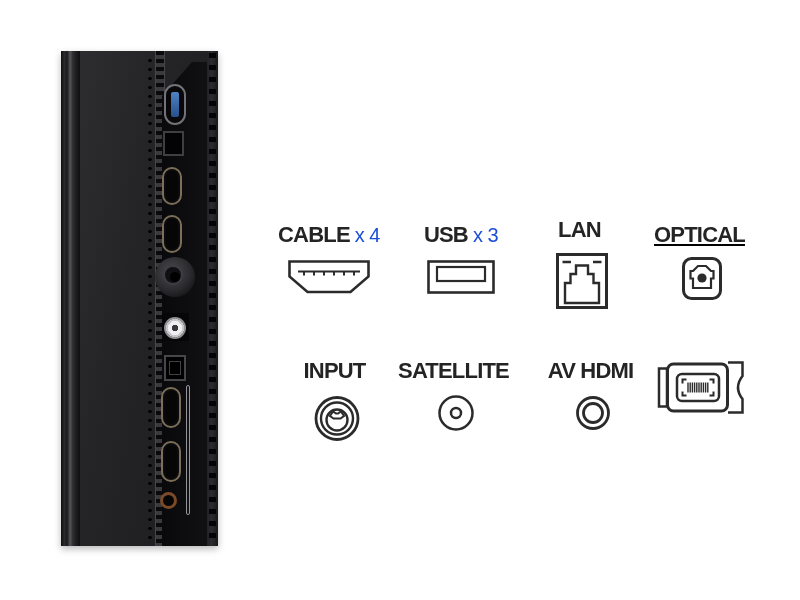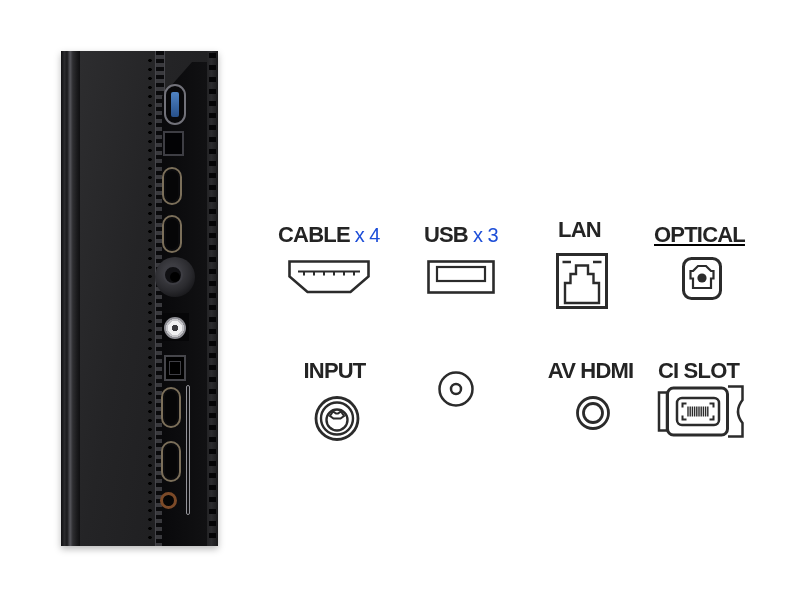--- a/index.html
+++ b/index.html
@@ -145,40 +145,40 @@
     <svg width="48" height="50" viewBox="0 0 48 50">
       <circle class="stroke" stroke-width="2.8" cx="24" cy="25.5" r="21"></circle>
       <circle class="stroke" stroke-width="2.4" cx="24" cy="25.5" r="16"></circle>
       <circle class="stroke" stroke-width="2.4" cx="24" cy="27" r="10.5"></circle>
       <path class="stroke" stroke-width="2" d="M17,23 L20,18.5 L23,20.5 H25 L28,18.5 L31,23 L27.5,25.5 H20.5 Z"></path>
     </svg>
   </span>
 </div>
 
 <div class="cell r2c2">
+  <div class="lbl"><span class="b">SATELLITE</span><span class="x"></span></div>
   <span class="ico">
     <svg width="38" height="38" viewBox="0 0 38 38">
       <circle class="stroke" stroke-width="2.5" cx="19" cy="19" r="16.5"></circle>
       <circle class="stroke" stroke-width="2.5" cx="19" cy="19" r="5"></circle>
     </svg>
   </span>
 </div>
 
 <div class="cell r2c3">
   <div class="lbl"><span class="b">AV HDMI</span><span class="x"></span></div>
   <span class="ico">
     <svg width="36" height="36" viewBox="0 0 36 36">
       <circle class="stroke" stroke-width="2.8" cx="18" cy="18" r="15.5"></circle>
       <circle class="stroke" stroke-width="2.8" cx="18" cy="18" r="9.5"></circle>
     </svg>
   </span>
 </div>
 
 <div class="cell r2c4">
-  <div class="lbl"><span class="b">CI SLOT</span><span class="x"></span></div>
   <span class="ico">
     <svg width="88" height="53" viewBox="0 0 88 53">
       <rect class="stroke" stroke-width="2.5" x="2" y="7.5" width="8" height="38"></rect>
       <rect class="stroke" stroke-width="3" x="10.5" y="3" width="60" height="47" rx="6"></rect>
       <path class="stroke" stroke-width="2.5" d="M71,1.5 H85.5 V15 Q76.5,26.5 85.5,38 V51.5 H71"></path>
       <rect class="stroke" stroke-width="2.5" x="20" y="13" width="42" height="27" rx="5"></rect>
       <path class="stroke" stroke-width="2" d="M29.5,18.5 h-4 v4 M52.5,18.5 h4 v4 M25.5,30.5 v4 h4 M56.5,30.5 v4 h-4"></path>
       <path class="stroke" stroke-width="1.4" d="M31,21.5 V31.5 M33.2,21.5 V31.5 M35.4,21.5 V31.5 M37.6,21.5 V31.5 M39.8,21.5 V31.5 M42,21.5 V31.5 M44.2,21.5 V31.5 M46.4,21.5 V31.5 M48.6,21.5 V31.5 M50.8,21.5 V31.5"></path>
     </svg>
   </span>

